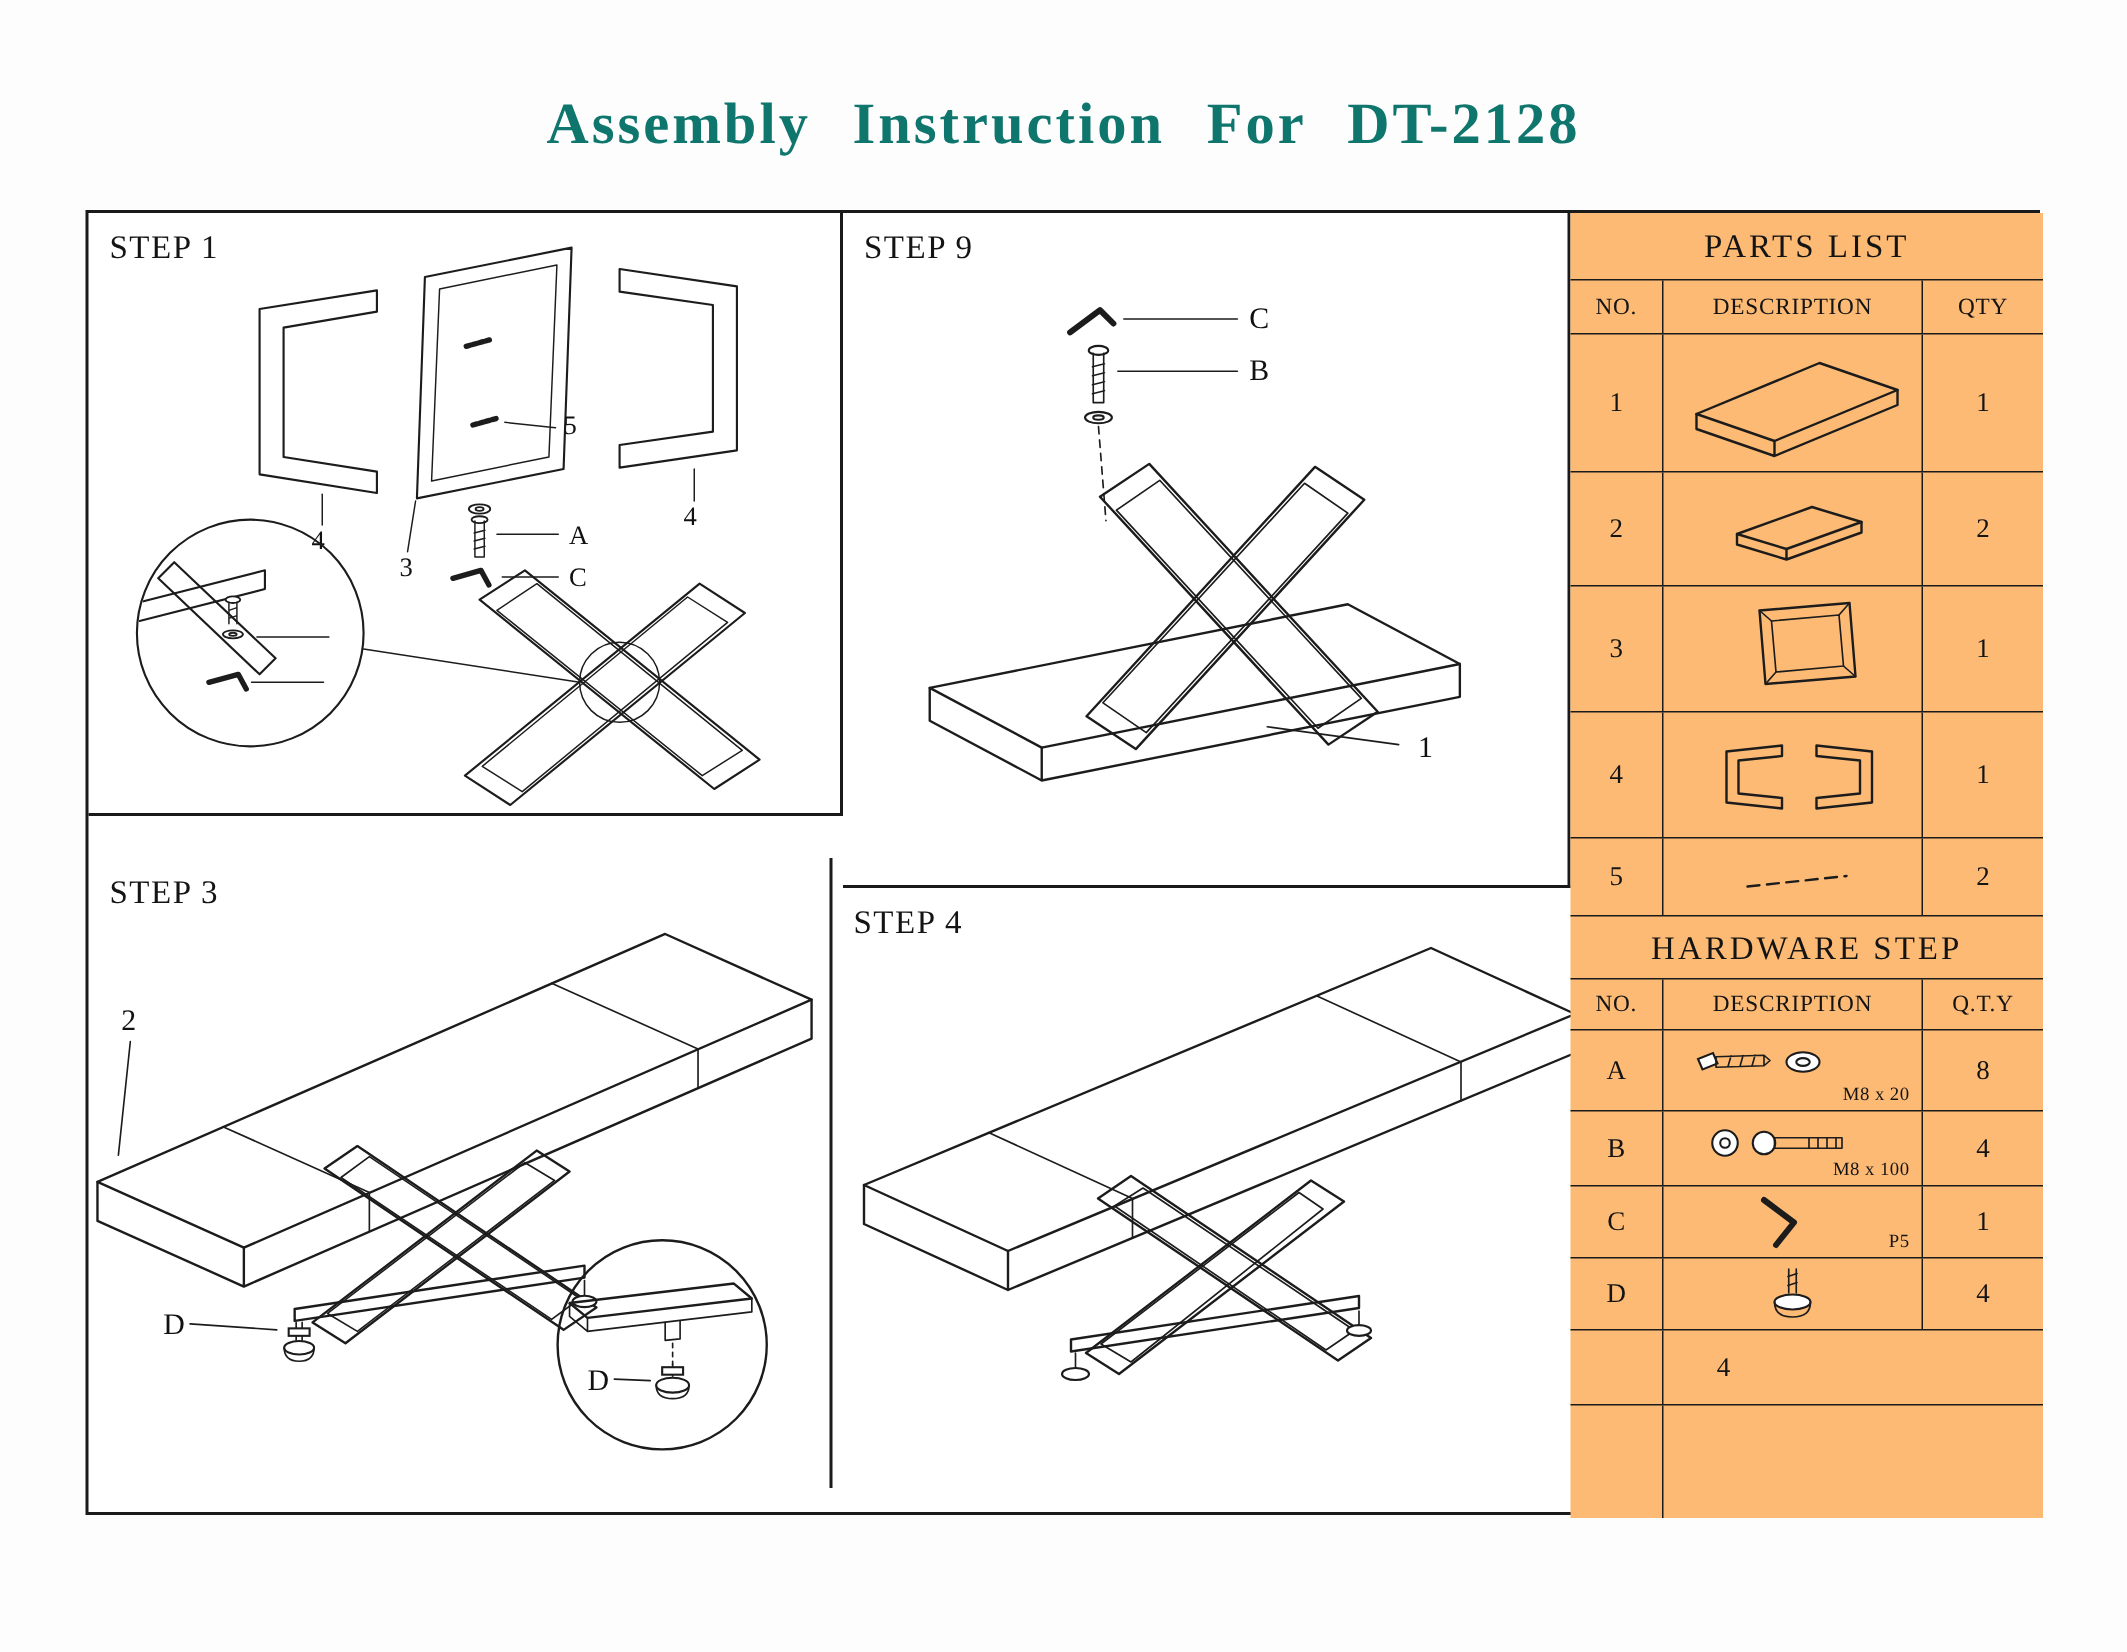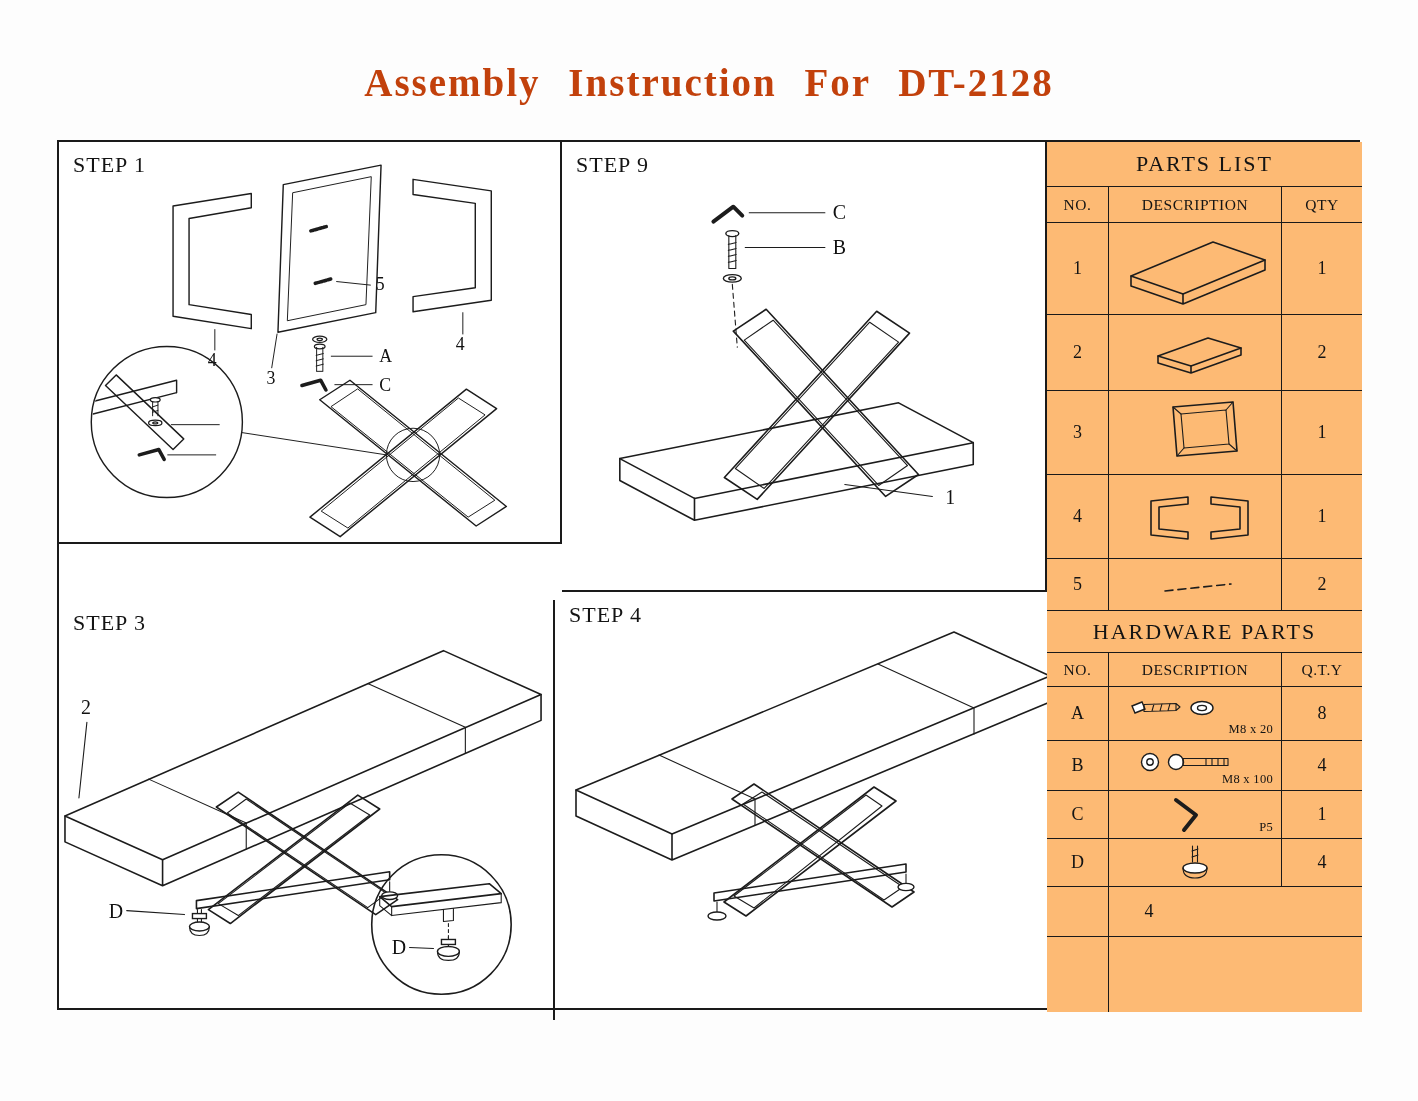--- a/index.html
+++ b/index.html
@@ -1,24 +1,24 @@
 <!DOCTYPE html>
 <html><head>
 <meta charset="utf-8">
 <style>
   *{margin:0;padding:0;box-sizing:border-box}
   html,body{background:#ffffff}
   body{width:1418px;height:1101px;font-family:"Liberation Serif",serif;color:#141414}
   .page{position:relative;width:1418px;height:1101px;background:#fdfdfd;overflow:hidden}
-  .title{position:absolute;top:60px;left:0;width:100%;text-align:center;font-size:39px;font-weight:600;letter-spacing:2px;word-spacing:16px;color:#c2410c}
+  .title{position:absolute;top:60px;left:0;width:100%;text-align:center;font-size:39px;font-weight:600;letter-spacing:2px;word-spacing:16px;color:#0f766e}
   .frame-box{position:absolute;left:57px;top:140px;width:1303px;height:870px;border:2px solid #1a1a1a;background:#fff}
   .panel{position:absolute}
   .p1{left:0;top:0;width:503px;height:402px;border-right:2px solid #1a1a1a;border-bottom:2px solid #1a1a1a}
   .p2{left:503px;top:0;width:485px;height:450px;border-right:2px solid #1a1a1a;border-bottom:2px solid #1a1a1a}
-  .p3{left:0;top:458px;width:496px;height:420px;border-right:2px solid #1a1a1a}
+  .p3{left:0;top:430px;width:496px;height:420px;border-right:2px solid #1a1a1a}
   .p4{left:496px;top:450px;width:512px;height:420px;border-right:2px solid #1a1a1a}
   .step-label{position:absolute;top:10px;left:14px;font-size:22px;letter-spacing:1px;z-index:2}
   .panel svg.draw{position:absolute;left:0;top:0;width:100%;height:100%}
   .ln{fill:none;stroke:#1c1c1c;stroke-width:1.6;stroke-linejoin:round;stroke-linecap:round}
   .thin{stroke-width:1.1}
   .thick{stroke-width:4}
   .wh{fill:#fff;stroke:#1c1c1c;stroke-width:1.4}
   .callout{font-family:"Liberation Serif",serif;font-size:20px;fill:#111;stroke:none}
   .right-col{position:absolute;left:988px;top:0;width:315px;height:870px;display:flex;flex-direction:column;background:#fdba74}
   .tbl-title{display:flex;align-items:center;justify-content:center;font-size:22px;letter-spacing:2px;border-bottom:1.5px solid #1a1a1a}
@@ -272,21 +272,21 @@
       <div class="trow" style="height:52px">
         <div class="c-no">5</div>
         <div class="c-desc">
           <svg width="165" height="36" viewBox="0 0 165 36">
             <path class="ln" stroke-width="6" stroke-dasharray="8 5" d="M52 24 L118 17"></path>
           </svg>
         </div>
         <div class="c-qty">2</div>
       </div>
 
-      <div class="tbl-title" style="height:42px">HARDWARE PARTS</div>
+      <div class="tbl-title" style="height:42px">HARDWARE STEP</div>
 
       <div class="trow thead" style="height:34px">
         <div class="c-no">NO.</div>
         <div class="c-desc">DESCRIPTION</div>
         <div class="c-qty">Q.T.Y</div>
       </div>
 
       <div class="trow" style="height:54px">
         <div class="c-no">A</div>
         <div class="c-desc">

